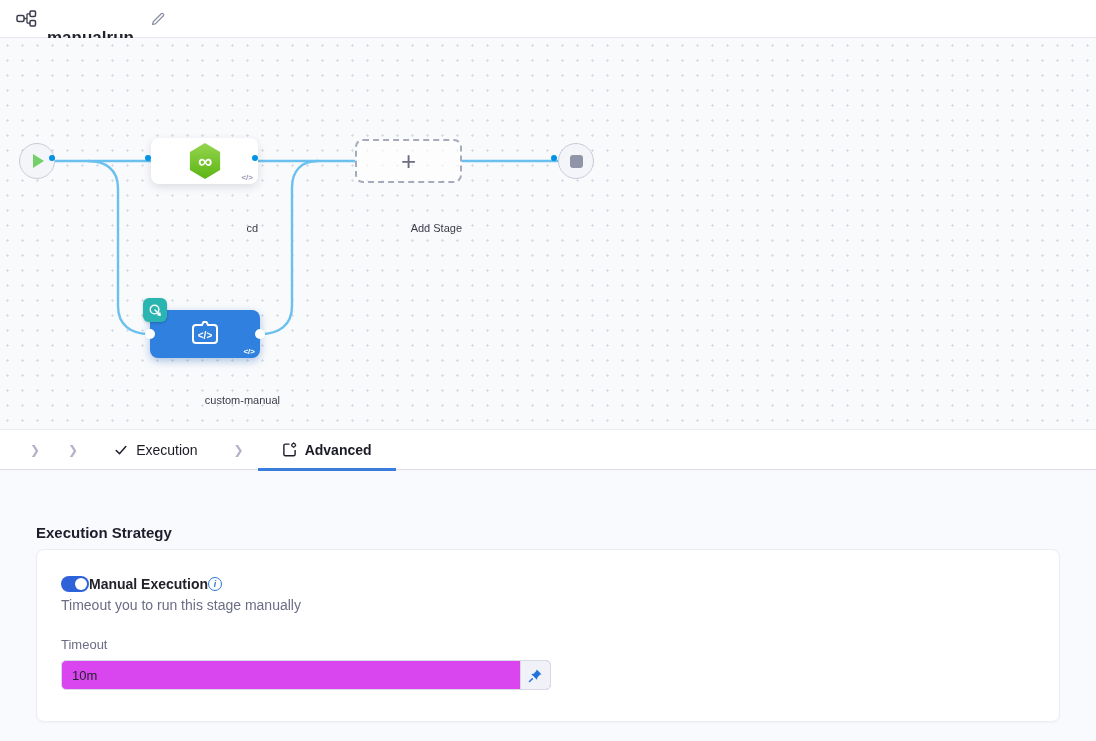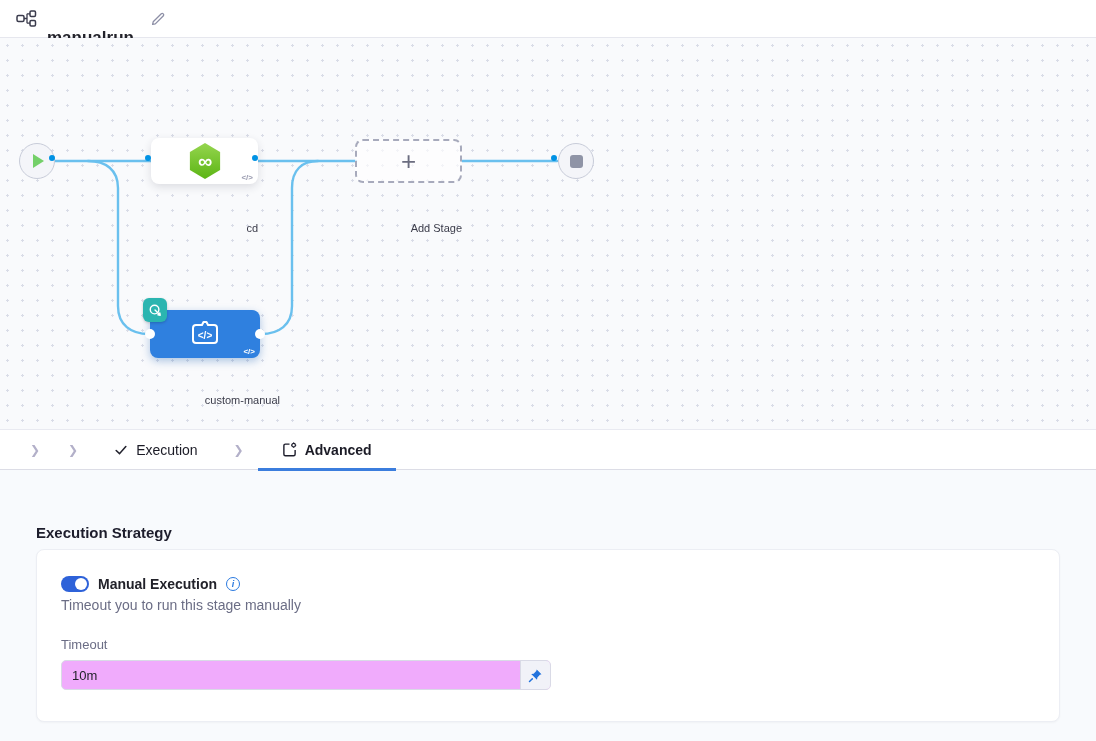--- a/index.html
+++ b/index.html
@@ -55,32 +55,32 @@
   .tab.active::after { content:""; position:absolute; left:0; right:0; bottom:-1px; height:3px;
                        background:#3b7ddd; }
   .chev { margin:0 14px; color:#b3b0c9; font-size:12px; }
 
   
   .content { height:271px; background:#f8fafd; padding:0 36px; }
   .content h2 { font-size:15px; font-weight:bold; color:#1d1d2c; padding-top:54px; margin-bottom:8px; }
   .card { background:#fff; border:1px solid #eceef4; border-radius:8px; height:173px;
           padding:26px 24px; box-shadow:0 1px 2px rgba(40,41,61,.04); }
 
-  .toggle-row { display:flex; align-items:center; gap:9px; }
+  .toggle-row { display:flex; align-items:center; gap:0; }
   .switch { width:28px; height:16px; border-radius:9px; background:#cfd2de; position:relative; cursor:pointer; flex:none; }
   .switch.on { background:#2e62d9; }
   .switch .knob { position:absolute; top:2px; left:2px; width:12px; height:12px; border-radius:50%; background:#fff; transition:left .1s; }
   .switch.on .knob { left:14px; }
   .toggle-label { font-size:14px; font-weight:bold; color:#22222a; }
   .info-dot { width:14px; height:14px; border:1px solid #2979e0; border-radius:50%; color:#2979e0;
               font-size:9px; font-style:italic; font-weight:bold; display:flex; align-items:center; justify-content:center; cursor:pointer; }
   .desc { font-size:14px; color:#6b6d85; margin-top:5px; }
 
   .field-label { font-size:13px; color:#6b6d85; margin-top:24px; margin-bottom:8px; }
-  .input-wrap { display:flex; width:490px; height:30px; border:1px solid #d9dae6; border-radius:5px; background:#f0abfc; overflow:hidden; }
+  .input-wrap { display:flex; width:490px; height:30px; border:1px solid #d9dae6; border-radius:5px; background:#d946ef; overflow:hidden; }
   .input-wrap input { flex:1; border:none; outline:none; padding:0 10px; font-size:13px; color:#22222a;
                       font-family:"Liberation Sans", sans-serif; background:transparent; }
   .pin-btn { width:30px; display:flex; align-items:center; justify-content:center;
              background:#f1f2f8; border-left:1px solid #d9dae6; cursor:pointer; }
 </style>
 </head>
 <body>
 
 <div class="header">
   <span style="display:flex">

